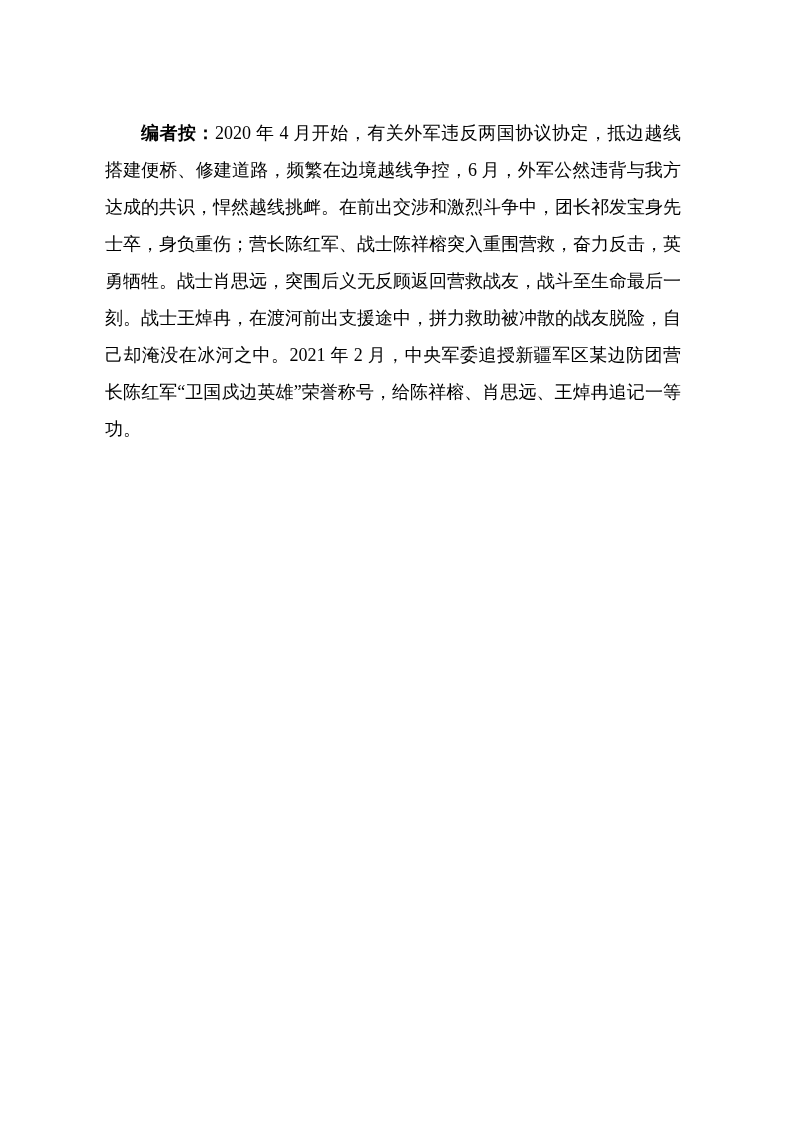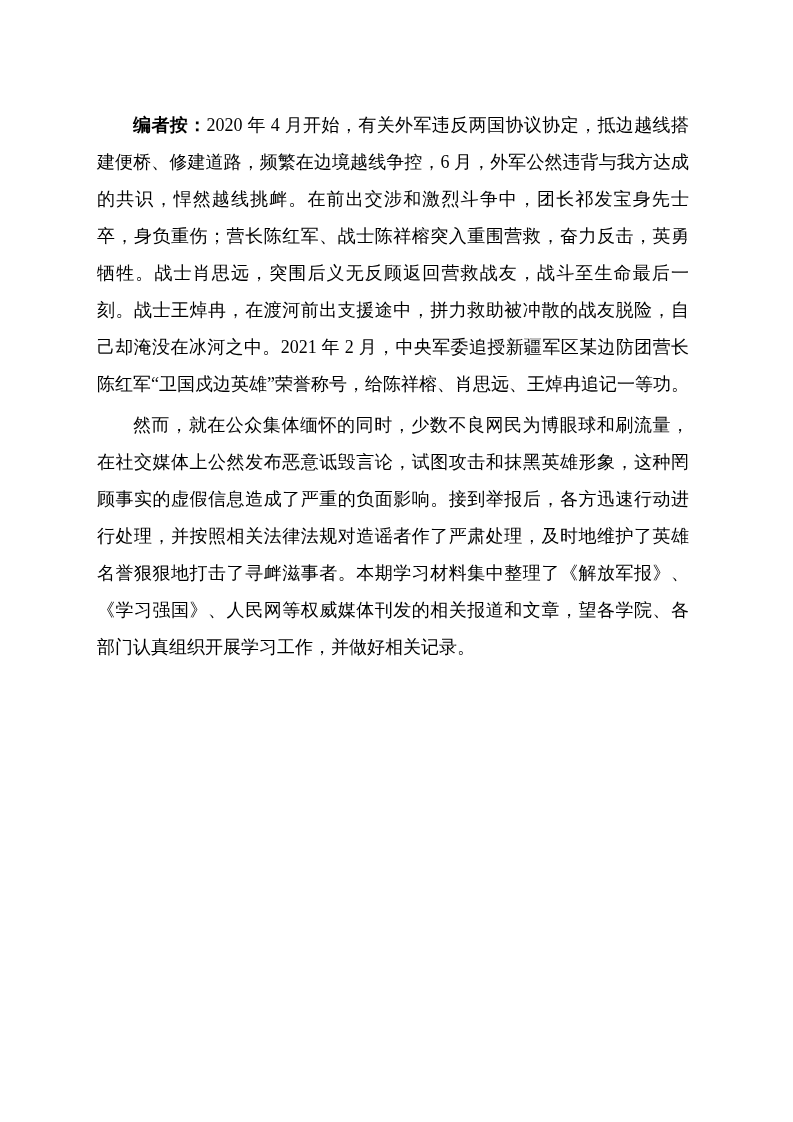--- a/index.html
+++ b/index.html
@@ -21,33 +21,32 @@
     top: 103px;
     width: 600px;
     color: #000000;
     font-family: "Liberation Serif", "DejaVu Serif", serif;
     font-size: 18px;
     line-height: 37px;
     text-align: justify;
     text-justify: inter-ideograph;
   }
   .para {
-    margin: 4px;
+    margin: 12px;
     padding: 0;
     text-indent: 2em;
   }
   .para .lead {
     font-weight: bold;
   }
 </style>
 </head>
 <body>
 
 <div class="page">
   <div class="doc-body">
 
     <p class="para"><span class="lead">编者按：</span><span>2020 年 4 月开始，有关外军违反两国协议协定，抵边越线搭建便桥、修建道路，频繁在边境越线争控，6 月，外军公然违背与我方达成的共识，悍然越线挑衅。在前出交涉和激烈斗争中，团长祁发宝身先士卒，身负重伤；营长陈红军、战士陈祥榕突入重围营救，奋力反击，英勇牺牲。战士肖思远，突围后义无反顾返回营救战友，战斗至生命最后一刻。战士王焯冉，在渡河前出支援途中，拼力救助被冲散的战友脱险，自己却淹没在冰河之中。2021 年 2 月，中央军委追授新疆军区某边防团营长陈红军“卫国戍边英雄”荣誉称号，给陈祥榕、肖思远、王焯冉追记一等功。</span></p>
 
 
-    <p class="para"><span>然而，就在公众集体缅怀的同时，少数不良网民为博眼球和刷流量，在社交媒体上公然发布恶意诋毁言论，试图攻击和抹黑英雄形象，这种罔顾事实的虚假信息造成了严重的负面影响。接到举报后，各方迅速行动进行处理，并按照相关法律法规对造谣者作了严肃处理，及时地维护了英雄名誉狠狠地打击了寻衅滋事者。本期学习材料集中整理了《解放军报》、《学习强国》、人民网等权威媒体刊发的相关报道和文章，望各学院、各部门认真组织开展学习工作，并做好相关记录。</span></p>
 
   </div>
 </div>
 
 </body></html>

